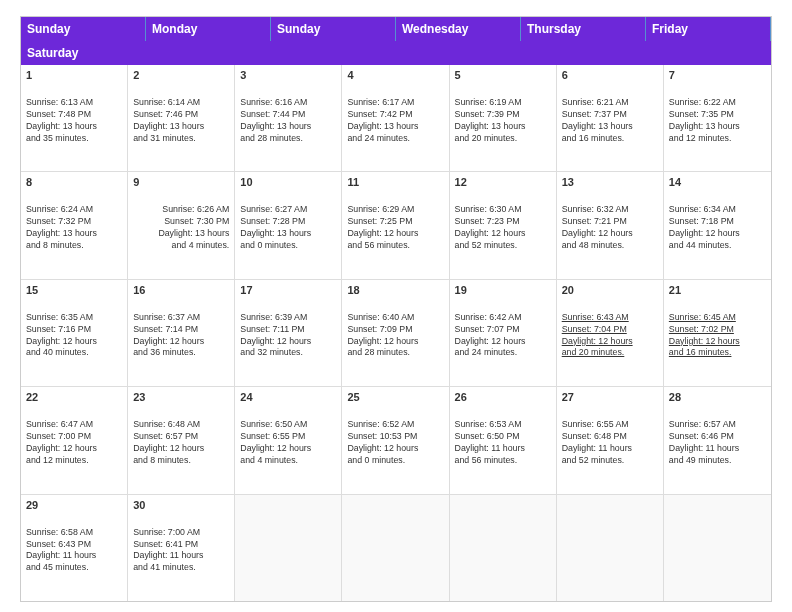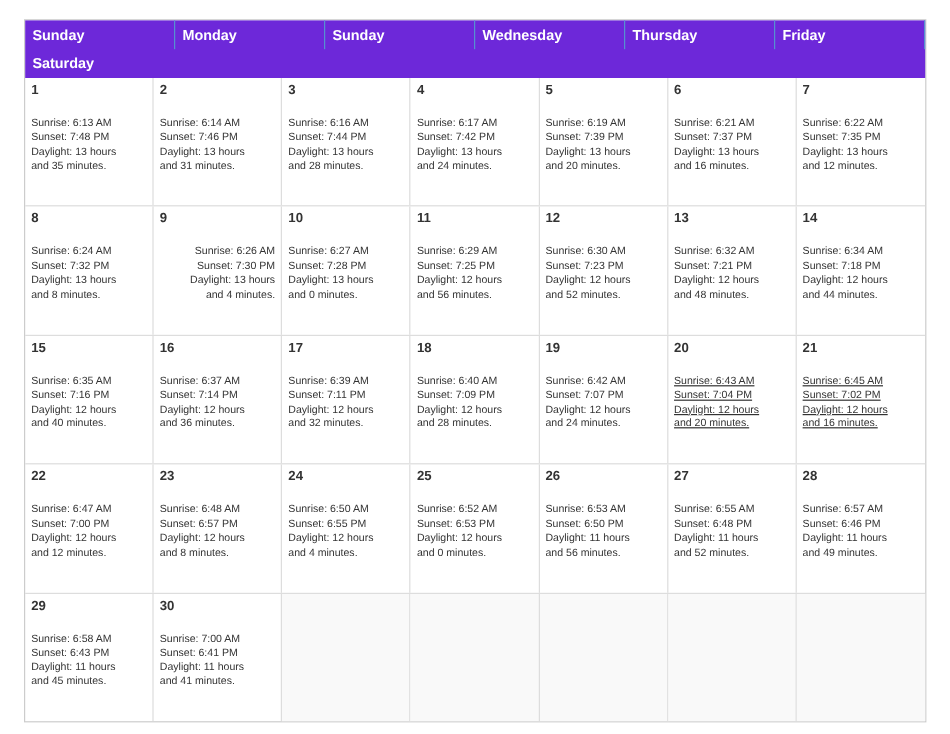--- a/index.html
+++ b/index.html
@@ -289,21 +289,21 @@
           <div class="cal-cell">
             <div class="day-num">24</div>
             <div class="day-info" style="white-space: pre-line;">Sunrise: 6:50 AM
 Sunset: 6:55 PM
 Daylight: 12 hours
 and 4 minutes.</div>
           </div>
           <div class="cal-cell">
             <div class="day-num">25</div>
             <div class="day-info" style="white-space: pre-line;">Sunrise: 6:52 AM
-Sunset: 6:53 PM
+Sunset: 10:53 PM
 Daylight: 12 hours
 and 0 minutes.</div>
           </div>
           <div class="cal-cell">
             <div class="day-num">26</div>
             <div class="day-info" style="white-space: pre-line;">Sunrise: 6:53 AM
 Sunset: 6:50 PM
 Daylight: 11 hours
 and 56 minutes.</div>
           </div>

